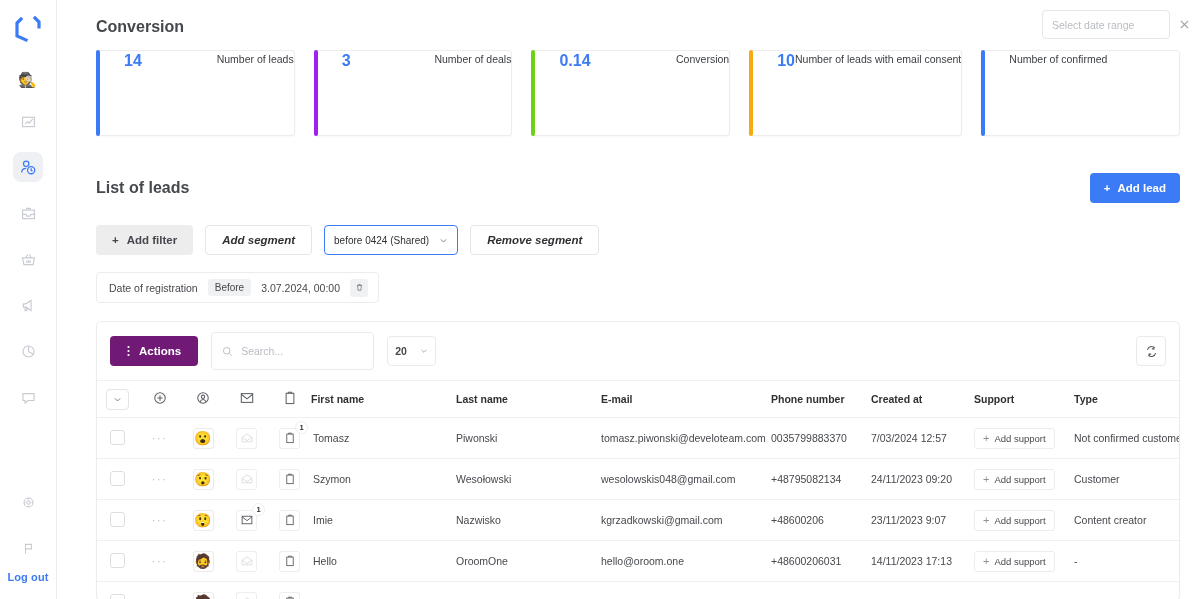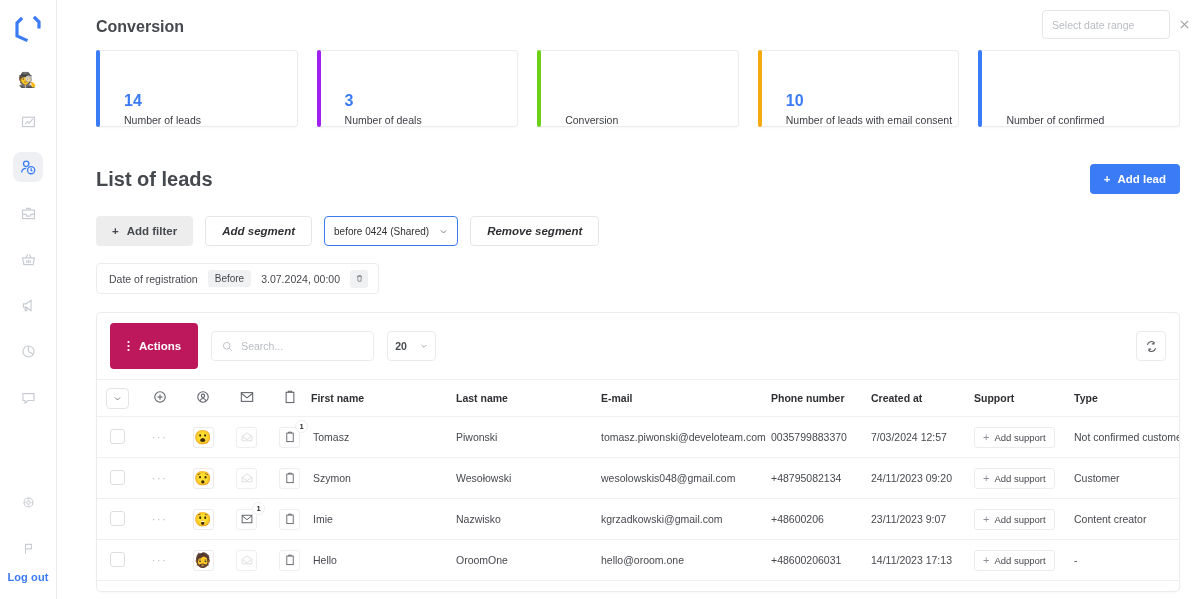--- a/index.html
+++ b/index.html
@@ -61,40 +61,40 @@
   .daterange-clear {
     width: 24px; height: 24px; display: flex; align-items: center;
     justify-content: center; color: #9a9da3; cursor: pointer; font-size: 13px;
   }
 
   
   .stats {
     display: flex; gap: 19px; margin: 14px 0 0 39px; padding-right: 21px;
   }
   .stat-card {
-    flex: 1 1 0; height: 77px; background: #fff;
+    flex: 1 1 0; height: 86px; background: #fff;
     border: 1px solid #ececec; border-radius: 4px;
     border-left: none; position: relative;
-    display: flex; flex-direction: column; justify-content: flex-end;
+    display: flex; flex-direction: row; justify-content: space-between;
     padding-left: 28px;
     box-shadow: 0 1px 2px rgba(0,0,0,.035);
   }
   .stat-bar {
     position: absolute; left: 0; top: -1px; bottom: -1px;
     width: 4px; border-radius: 2px;
   }
   .stat-value { font-size: 16px; font-weight: 700; color: #3b7bf6; line-height: 1.3; }
   .stat-label { font-size: 10.5px; color: #3a3d42; margin-top: 2px; white-space: nowrap; }
 
   
   .leads-head {
     display: flex; align-items: center; justify-content: space-between;
     margin: 37px 21px 0 39px;
   }
-  .leads-title { font-size: 20px; font-weight: 600; color: #45484d; }
+  .leads-title { font-size: 16px; font-weight: 600; color: #45484d; }
   .btn-primary {
     background: #3b7bf6; color: #fff; border: none; border-radius: 4px;
     height: 30px; padding: 0 14px; font-size: 11.5px; font-weight: 700;
     display: inline-flex; align-items: center; gap: 7px; cursor: pointer;
     font-family: inherit;
   }
 
   
   .filterbar {
     display: flex; align-items: center; gap: 12px;
@@ -138,26 +138,26 @@
   .table-card {
     margin: 18px 21px 0 39px; background: #fff;
     border: 1px solid #ececec; border-radius: 5px;
     box-shadow: 0 1px 2px rgba(0,0,0,.03);
     overflow: hidden; height: 280px;
   }
   .table-toolbar {
     display: flex; align-items: center; padding: 10px 13px; gap: 13px;
   }
   .btn-actions {
-    background: #be185d; color: #fff; border: none; border-radius: 4px; height: 46px;
+    background: #701a75; color: #fff; border: none; border-radius: 4px; height: 30px;
     padding: 0 17px; font-size: 11.5px; font-weight: 700; display: inline-flex;
     align-items: center; gap: 9px; cursor: pointer; font-family: inherit;
   }
   .search-box {
-    width: 163px; height: 30px; border: 1px solid #e9eaec; border-radius: 4px;
+    width: 163px; height: 38px; border: 1px solid #e9eaec; border-radius: 4px;
     display: flex; align-items: center; gap: 8px; padding: 0 10px;
     font-size: 10.5px; color: #b9bcc2;
   }
   .page-size {
     width: 49px; height: 30px; border: 1px solid #e9eaec; border-radius: 4px;
     display: flex; align-items: center; justify-content: space-between;
     padding: 0 7px; font-size: 10.5px; font-weight: 700; color: #45484d; cursor: pointer;
   }
   .refresh-btn {
     margin-left: auto; width: 30px; height: 30px; border: 1px solid #e9eaec;
@@ -355,20 +355,21 @@
         <div class="stat-value">14</div>
         <div class="stat-label">Number of leads</div>
       </div>
       <div class="stat-card">
         <span class="stat-bar" style="background:#a020f0"></span>
         <div class="stat-value">3</div>
         <div class="stat-label">Number of deals</div>
       </div>
       <div class="stat-card">
         <span class="stat-bar" style="background:#6fd019"></span>
+        <div class="stat-value">0.14</div>
         <div class="stat-label">Conversion</div>
       </div>
       <div class="stat-card">
         <span class="stat-bar" style="background:#f5ab0e"></span>
         <div class="stat-value">10</div>
         <div class="stat-label">Number of leads with email consent</div>
       </div>
       <div class="stat-card">
         <span class="stat-bar" style="background:#3b7bf6"></span>
         <div class="stat-label">Number of confirmed</div>

